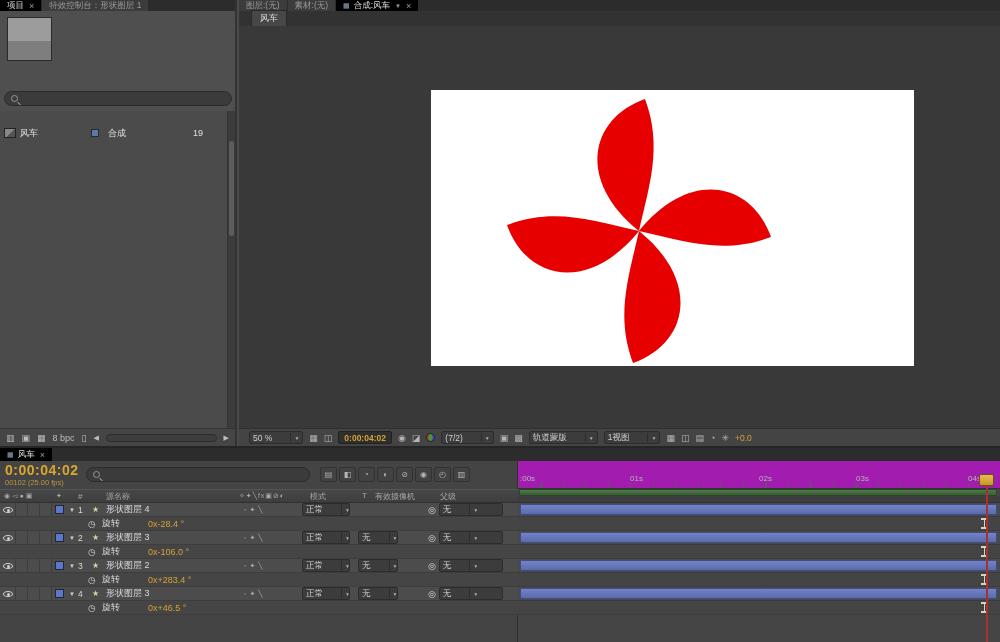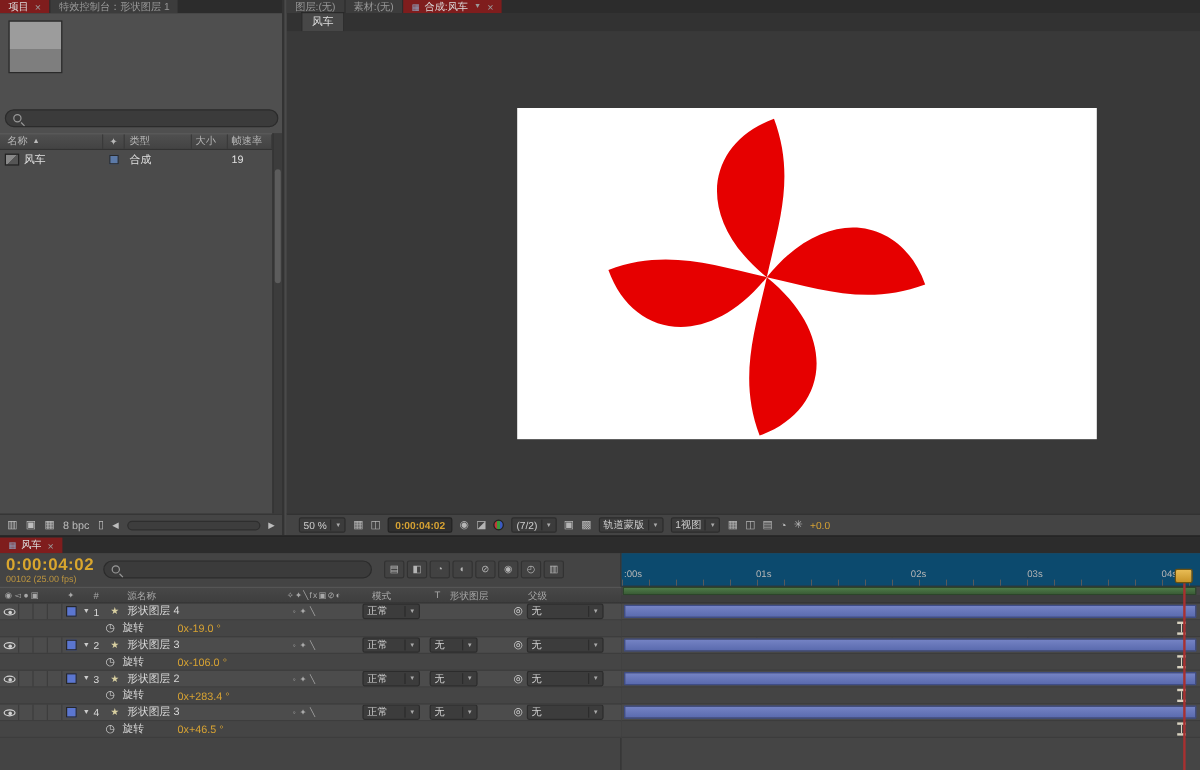--- a/index.html
+++ b/index.html
@@ -1,31 +1,31 @@
 <!DOCTYPE html>
 <html><head>
 <meta charset="utf-8">
 <style>
 *{margin:0;padding:0;box-sizing:border-box}
 html,body{width:1000px;height:642px;overflow:hidden}
 body{font-family:"Liberation Sans","DejaVu Sans",sans-serif;background:#4a4a4a;color:#c8c8c8;font-size:10px;position:relative}
 .gold{color:#d6a233}
 .x{color:#9a9a9a;margin-left:5px;font-size:9px}
-.dd{background:#3c3c3c;border:1px solid #2c2c2c;border-radius:2px;display:inline-flex;align-items:center;justify-content:space-between;gap:3px;padding:0 3px;height:13px;white-space:nowrap;font-size:8.5px;color:#cfcfcf}
+.dd{background:#3c3c3c;border:1px solid #2c2c2c;border-radius:2px;display:inline-flex;align-items:center;gap:18px;padding:0 3px;height:13px;white-space:nowrap;font-size:8.5px;color:#cfcfcf}
 .dd .ar{font-size:5px;color:#aaa;border-left:1px solid #2c2c2c;padding-left:3px;height:9px;display:flex;align-items:center}
 .icon-btn{display:inline-flex;align-items:center;justify-content:center;width:17px;height:15px;background:#424242;border:1px solid #323232;border-radius:2px;color:#b5b5b5;font-size:8px}
 .mag{display:inline-block;width:7px;height:7px;border:1px solid #999;border-radius:50%;position:relative;flex:none}
 .mag::after{content:"";position:absolute;width:4px;height:1px;background:#999;transform:rotate(45deg);left:5px;top:7px}
 .eye{display:inline-block;width:10px;height:6px;border:1px solid #d2d2d2;border-radius:50%;position:relative}
 .eye::after{content:"";position:absolute;left:3px;top:1px;width:3px;height:3px;background:#d2d2d2;border-radius:50%}
 
 .top{position:absolute;left:0;top:0;width:1000px;height:446px}
 .tabbar{height:11px;background:#2c2c2c;display:flex;align-items:stretch;font-size:8.5px;color:#aaa;overflow:hidden}
 .tab{display:flex;align-items:center;padding:0 7px;background:#3c3c3c;margin-right:1px;white-space:nowrap;color:#999}
-.tab.active{background:#7f1d1d;color:#ddd}
+.tab.active{background:#000000;color:#ddd}
 .tab .ticon{font-size:7px;margin-right:4px;color:#8fa3c0}
 
 .left-panel{position:absolute;left:0;top:0;width:237px;height:446px;background:#4f4f4f;border-right:2px solid #333}
 .thumb{position:absolute;left:7px;top:17px;width:45px;height:44px;background:linear-gradient(#9c9c9c 55%,#7e7e7e 55%);border:1px solid #2a2a2a}
 .search-row{position:absolute;left:4px;top:91px;width:228px;height:15px;background:#3b3b3b;border:1px solid #2b2b2b;border-radius:8px;display:flex;align-items:center;padding:0 6px;gap:5px}
 .proj-list{position:absolute;left:0;top:111px;width:235px;bottom:18px;background:#4b4b4b}
 .proj-header{position:absolute;left:0;top:0;width:227px;height:14px;background:linear-gradient(#4f4f4f,#434343);border-top:1px solid #5c5c5c;border-bottom:1px solid #323232;display:flex;align-items:center;font-size:8.5px;color:#b8b8b8}
 .proj-header>div{border-right:1px solid #3a3a3a;height:100%;display:flex;align-items:center}
 .ph-name{width:86px;padding-left:6px;gap:4px}
 .ph-fav{width:18px;justify-content:center}
@@ -91,21 +91,21 @@
 .cmode{width:56px}
 .cmode .dd{width:48px}
 .ctrk{width:70px}
 .ctrk .dd{width:40px}
 .cparent{width:90px;display:flex;gap:3px;align-items:center}
 .cparent .dd{width:64px}
 .pstop{position:absolute;left:88px;font-size:9px;color:#cfcfcf}
 .pname{position:absolute;left:102px}
 .pval{position:absolute;left:148px;color:#d6a233}
 
-.ruler{position:absolute;left:0;right:0;top:0;height:28px;background:#0c4a6e;border-bottom:1px solid #333}
+.ruler{position:absolute;left:0;right:0;top:0;height:28px;background:#a21caf;border-bottom:1px solid #333}
 .ruler::after{content:"";position:absolute;left:0;right:0;bottom:0;height:5px;background:repeating-linear-gradient(to right,#5a5a5a 0 1px,transparent 1px 22.5px)}
 .rl{position:absolute;top:13px;font-size:8px;color:#b5b5b5}
 .workarea{position:absolute;left:1px;right:3px;top:28px;height:7px;background:linear-gradient(#4e7a48,#3a5c36);border:1px solid #2c452a;border-radius:1px}
 .wgap{position:absolute;left:0;right:0;top:35px;height:7px;background:#3e3e3e;border-bottom:1px solid #333}
 .tracks{position:absolute;left:0;right:0;top:42px;height:112px}
 .gl{position:absolute;top:0;height:112px;width:1px;background:#3c3c3c}
 .rrow{height:14px;border-bottom:1px solid #3c3c3c;position:relative;background:#4a4a4a}
 .rrow.prop{background:#444}
 .bar{position:absolute;left:2px;right:3px;top:1px;height:11px;background:linear-gradient(#7583c4,#5a6aae);border:1px solid #3f4d86;border-radius:1px;z-index:1}
 .ibeam{position:absolute;left:463px;top:1px;width:7px;height:11px;border-top:2px solid #d8d2c0;border-bottom:2px solid #d8d2c0;background:linear-gradient(to right,transparent 3px,#d8d2c0 3px 4px,transparent 4px);z-index:2}
@@ -125,30 +125,20 @@
       </div>
       <div class="tab">
         <span>特效控制台：形状图层 1</span>
       </div>
     </div>
     <div class="thumb"></div>
     <div class="search-row">
       <span class="mag"></span>
     </div>
     <div class="proj-list">
-      <div class="proj-header">
-        <div class="ph-name">
-          <span>名称</span>
-          <span class="sort">▲</span>
-        </div>
-        <div class="ph-fav">✦</div>
-        <div class="ph-type">类型</div>
-        <div class="ph-size">大小</div>
-        <div class="ph-fps">帧速率</div>
-      </div>
       <div class="proj-row">
         <span class="pr-c1">
           <span class="comp-icon"></span>
           <span>风车</span>
         </span>
         <span class="pr-c2">
             <span class="pr-chip"></span>
           </span>
         <span class="pr-c3">合成</span>
         <span class="pr-c4"></span>
@@ -267,21 +257,21 @@
       <div class="tl-cols">
         <div class="hc-av">◉◅●▣</div>
         <div class="hc-chip">✦</div>
         <div class="hc-tw"></div>
         <div class="hc-num">#</div>
         <div class="hc-name">源名称</div>
         <div class="hc-sw">✧✦╲fx▣⊘◐</div>
         <div class="hc-mode">模式</div>
         <div class="hc-trk">
           <span>T</span>
-          <span>形状图层</span>
+          <span>有效摄像机</span>
         </div>
         <div class="hc-parent">父级</div>
       </div>
 
       <div class="tl-rows">
 
         <div class="trow">
           <span class="ce">
               <span class="eye"></span>
             </span>
@@ -305,21 +295,21 @@
               <span>◎</span>
               <span class="dd">
                 <span>无</span>
                 <span class="ar">▼</span>
               </span>
             </span>
         </div>
         <div class="trow prop">
           <span class="pstop">◷</span>
           <span class="pname">旋转</span>
-          <span class="pval">0x-19.0 °</span>
+          <span class="pval">0x-28.4 °</span>
         </div>
 
         <div class="trow">
           <span class="ce">
               <span class="eye"></span>
             </span>
           <span class="cb"></span>
           <span class="cb"></span>
           <span class="cb"></span>
           <span class="cchip">

